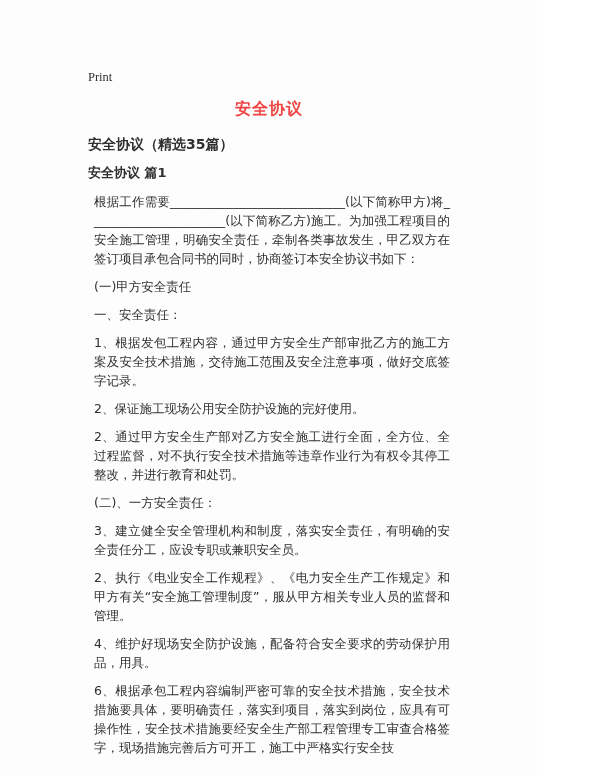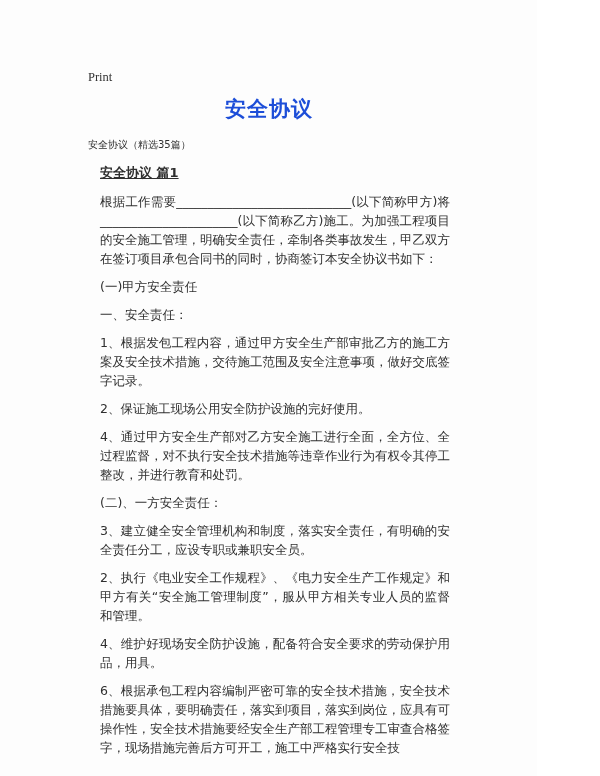--- a/index.html
+++ b/index.html
@@ -25,43 +25,43 @@
     display: inline-block;
     font-family: "Liberation Serif", serif;
     font-size: 12.5px;
     color: #333333;
     cursor: pointer;
     margin: 0 0 2px 0;
     text-decoration: none;
   }
   .doc-title {
     text-align: center;
-    font-size: 21px;
+    font-size: 16px;
     font-weight: 700;
     line-height: 28px;
     margin: 8px 0 13px 0;
-    color: #1d4ed8;
+    color: #ef4444;
     letter-spacing: 1px;
   }
   .subtitle {
-    font-size: 10px;
+    font-size: 14px;
     line-height: 17px;
     margin: 0 0 11px 0;
+    font-weight: bold;
   }
   .section-heading {
     font-size: 13px;
     font-weight: 700;
     line-height: 17px;
-    margin: 0 0 11px 12px;
-    text-decoration: underline;
+    margin: 0 0 11px 0;
   }
   .para {
     font-size: 12.5px;
     line-height: 19px;
-    margin: 0 0 9px 12px;
+    margin: 0 0 9px 6px;
     text-align: justify;
     word-break: break-all;
     overflow-wrap: anywhere;
   }
 </style>
 </head>
 <body>
 
 <div class="page">
   <div class="content">
@@ -73,21 +73,21 @@
     <div class="subtitle">安全协议（精选35篇）</div>
 
     <div class="section-heading">安全协议 篇1</div>
 
     <div id="paragraphs">
         <p class="para">根据工作需要____________________________(以下简称甲方)将______________________(以下简称乙方)施工。为加强工程项目的安全施工管理，明确安全责任，牵制各类事故发生，甲乙双方在签订项目承包合同书的同时，协商签订本安全协议书如下：</p>
         <p class="para">(一)甲方安全责任</p>
         <p class="para">一、安全责任：</p>
         <p class="para">1、根据发包工程内容，通过甲方安全生产部审批乙方的施工方案及安全技术措施，交待施工范围及安全注意事项，做好交底签字记录。</p>
         <p class="para">2、保证施工现场公用安全防护设施的完好使用。</p>
-        <p class="para">4、通过甲方安全生产部对乙方安全施工进行全面，全方位、全过程监督，对不执行安全技术措施等违章作业行为有权令其停工整改，并进行教育和处罚。</p>
+        <p class="para">2、通过甲方安全生产部对乙方安全施工进行全面，全方位、全过程监督，对不执行安全技术措施等违章作业行为有权令其停工整改，并进行教育和处罚。</p>
         <p class="para">(二)、一方安全责任：</p>
         <p class="para">3、建立健全安全管理机构和制度，落实安全责任，有明确的安全责任分工，应设专职或兼职安全员。</p>
         <p class="para">2、执行《电业安全工作规程》、《电力安全生产工作规定》和甲方有关“安全施工管理制度”，服从甲方相关专业人员的监督和管理。</p>
         <p class="para">4、维护好现场安全防护设施，配备符合安全要求的劳动保护用品，用具。</p>
         <p class="para">6、根据承包工程内容编制严密可靠的安全技术措施，安全技术措施要具体，要明确责任，落实到项目，落实到岗位，应具有可操作性，安全技术措施要经安全生产部工程管理专工审查合格签字，现场措施完善后方可开工，施工中严格实行安全技</p>
       </div>
 
   </div>
 </div>
 

